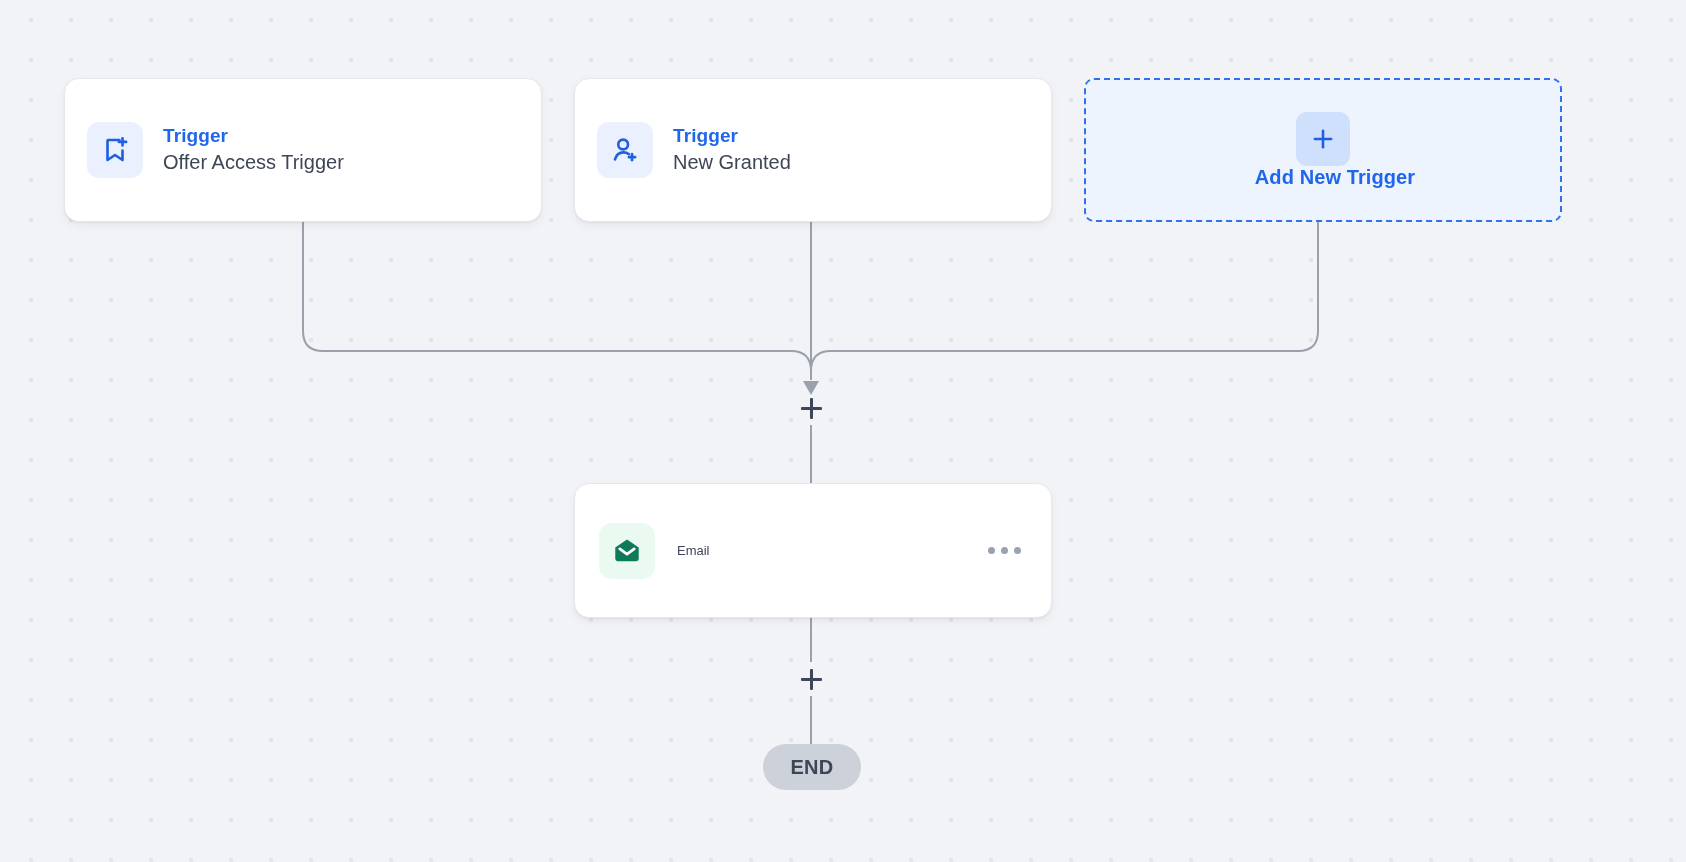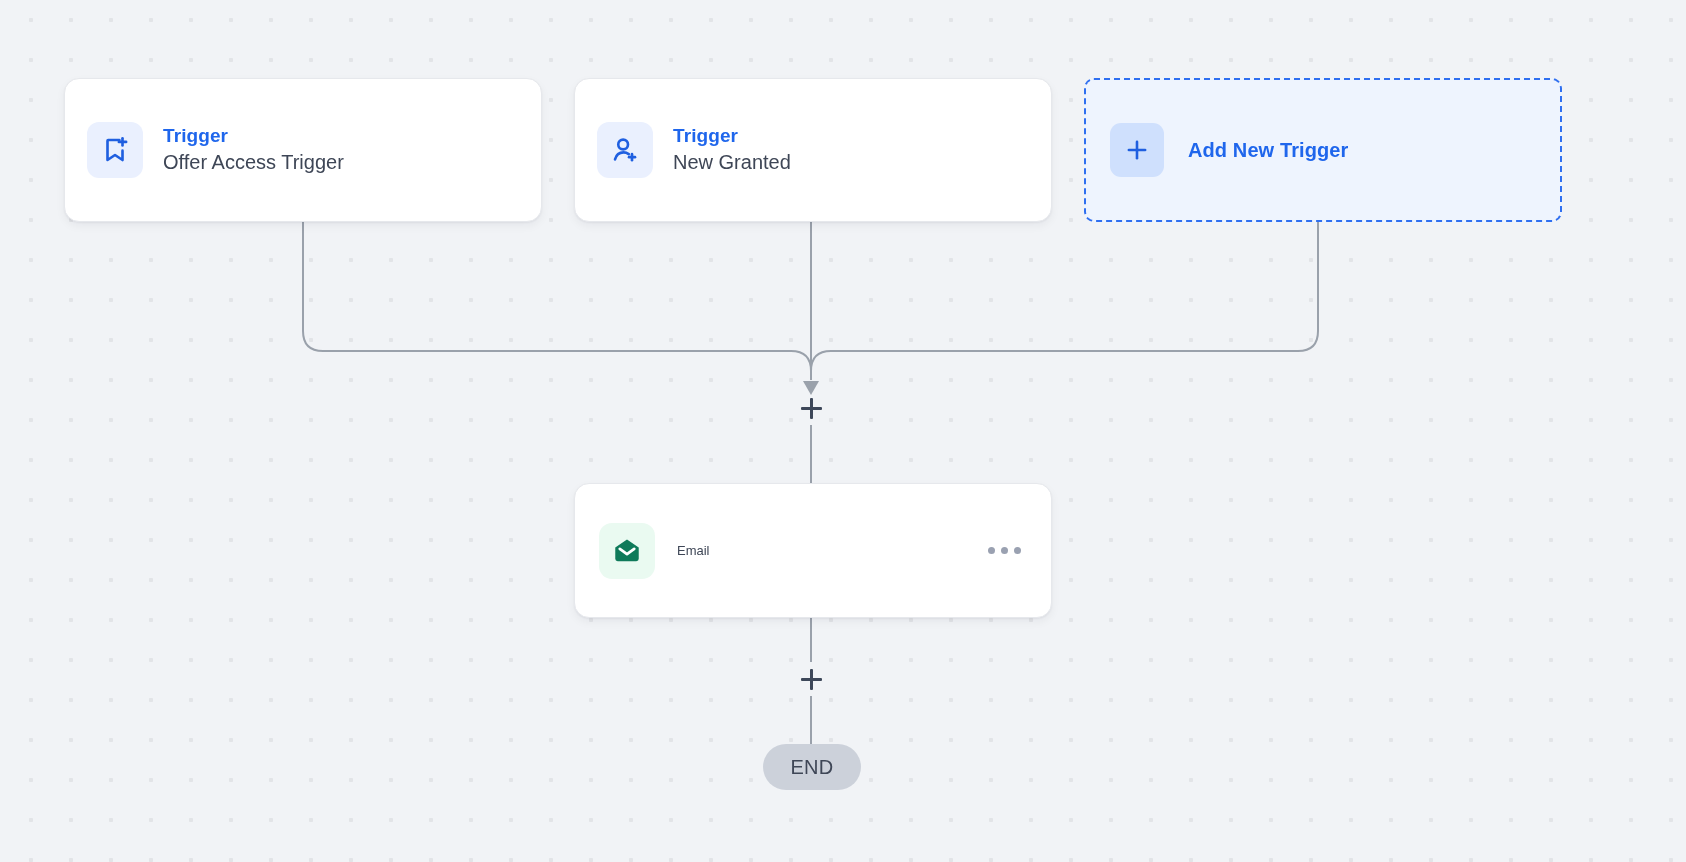--- a/index.html
+++ b/index.html
@@ -98,21 +98,21 @@
   #add-new-trigger {
     position: absolute;
     left: 1084px; top: 78px; width: 478px; height: 144px;
     background: #eef4fe;
     border: 2px dashed #2f6ff0;
     border-radius: 10px;
     display: flex;
     align-items: center;
     cursor: pointer;
   }
-  #add-new-trigger .node-inner { padding: 0 24px; }
+  #add-new-trigger .node-inner { padding: 0 24px; flex-direction: column; }
   #add-new-trigger .node-icon { width: 54px; height: 54px; border-radius: 11px; }
   .add-label {
     margin-left: 24px;
     font-size: 20px;
     font-weight: bold;
     color: #1f66ec;
     letter-spacing: 0.1px;
   }
 
   
@@ -166,20 +166,21 @@
   #end-badge {
     position: absolute;
     left: 763px; top: 744px;
     width: 98px; height: 46px;
     background: #ccd1da;
     border-radius: 23px;
     display: flex; align-items: center; justify-content: center;
     font-size: 20px;
     color: #3e4656;
     letter-spacing: 0.3px;
+    font-weight: bold;
   }
 </style>
 </head>
 <body>
 
 <div id="canvas">
 
   <svg id="connectors" viewBox="0 0 1686 862" width="1686" height="862">
     <g fill="none" stroke="#9aa1ab" stroke-width="2">
 

